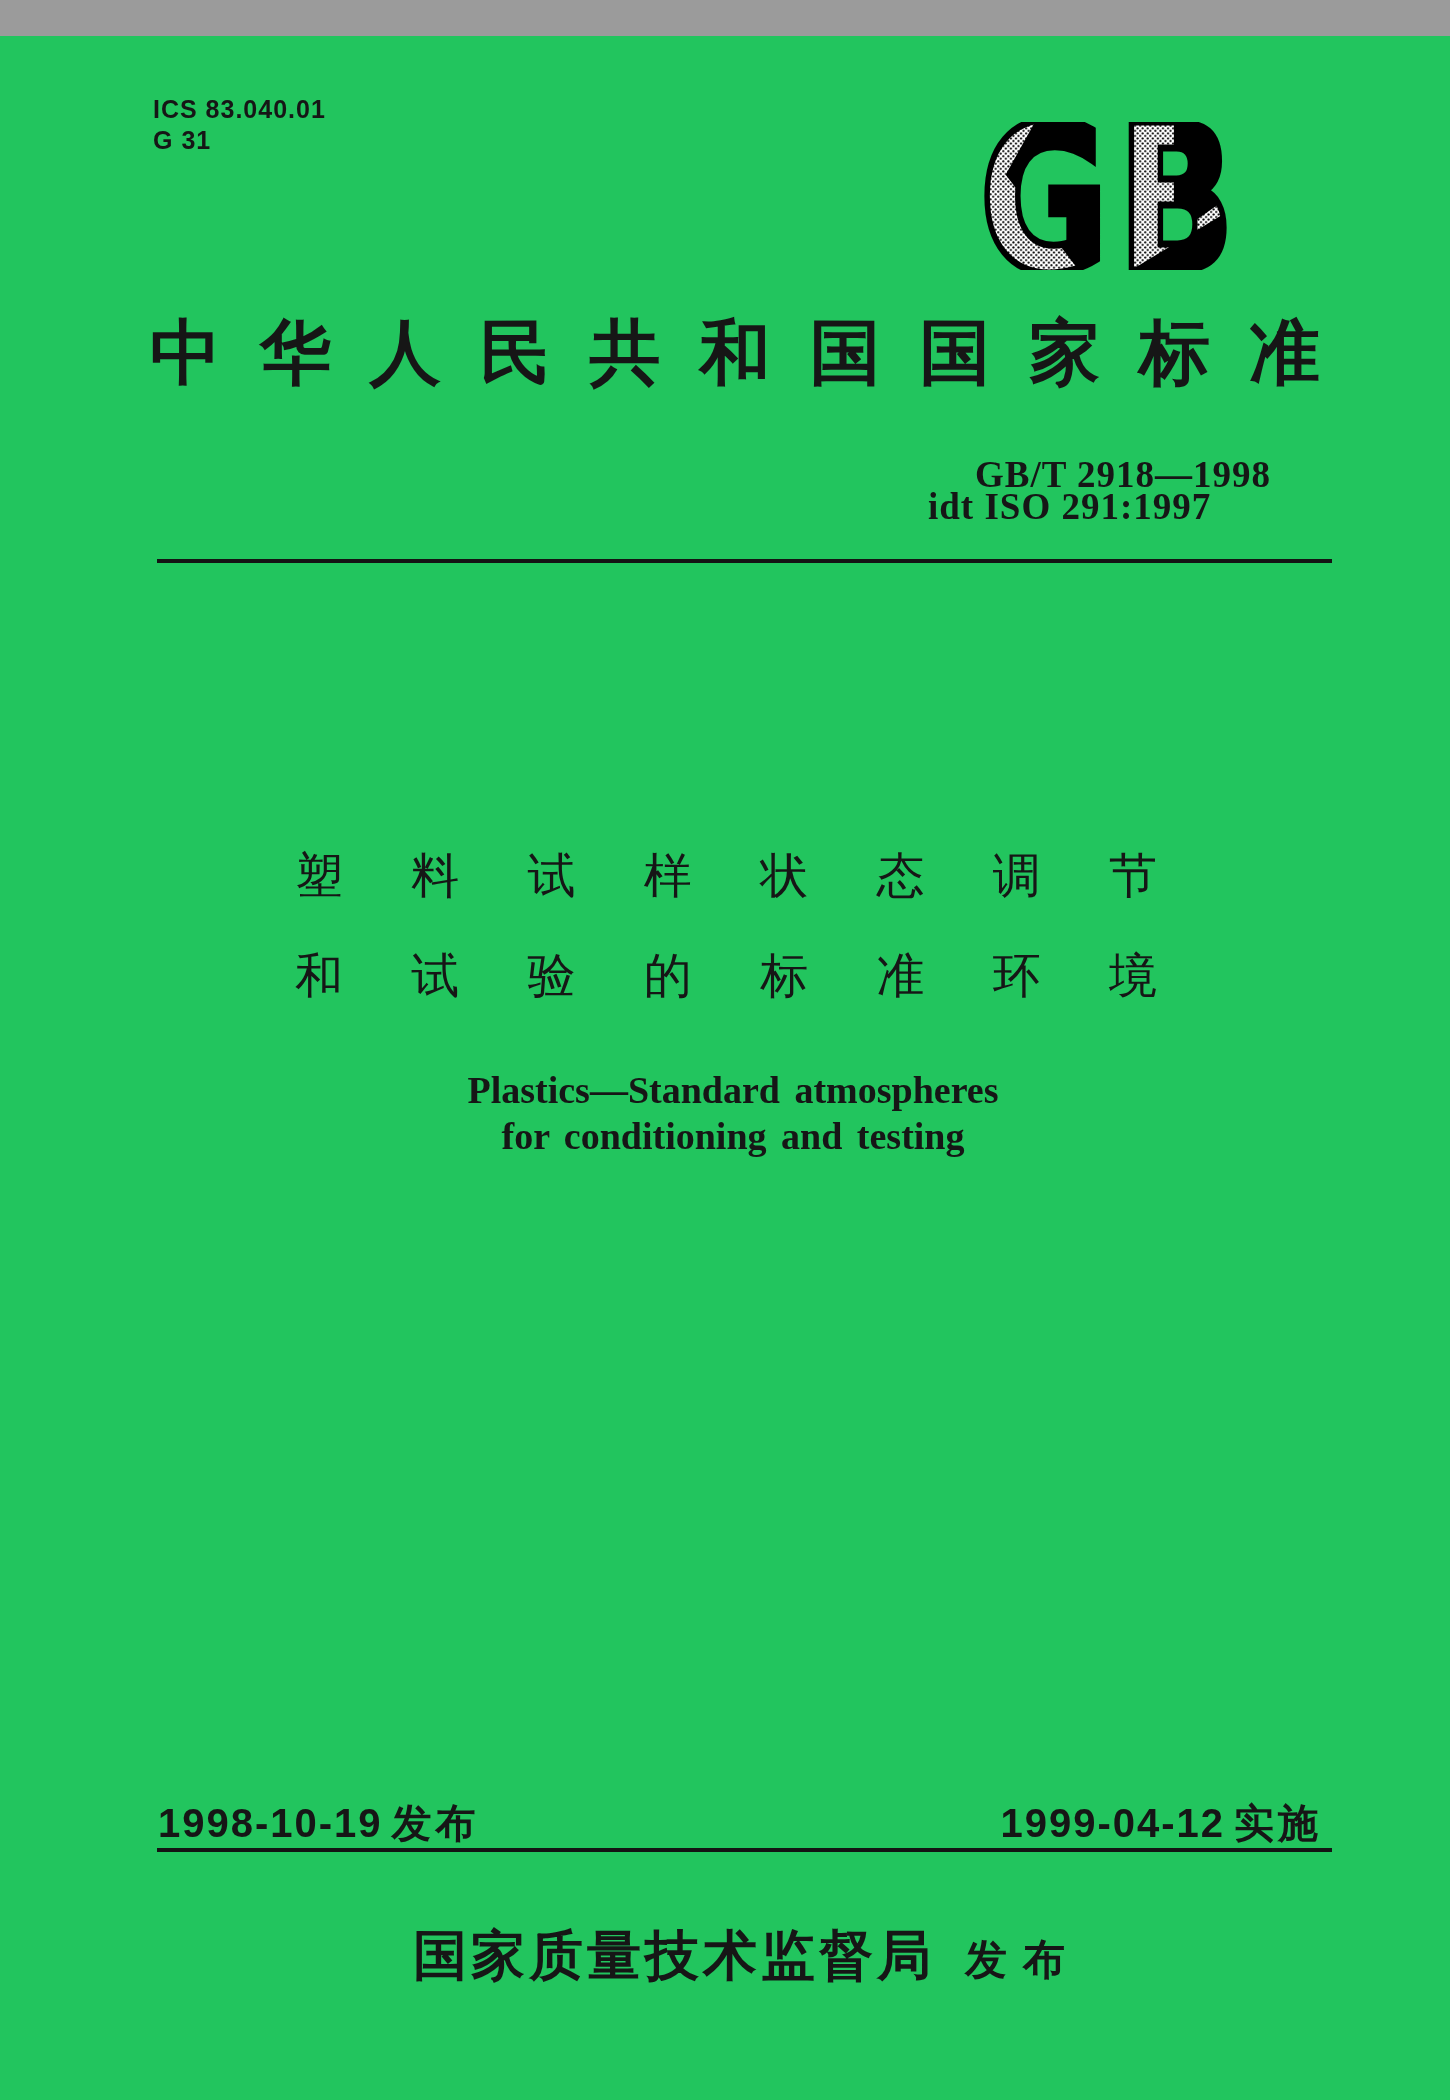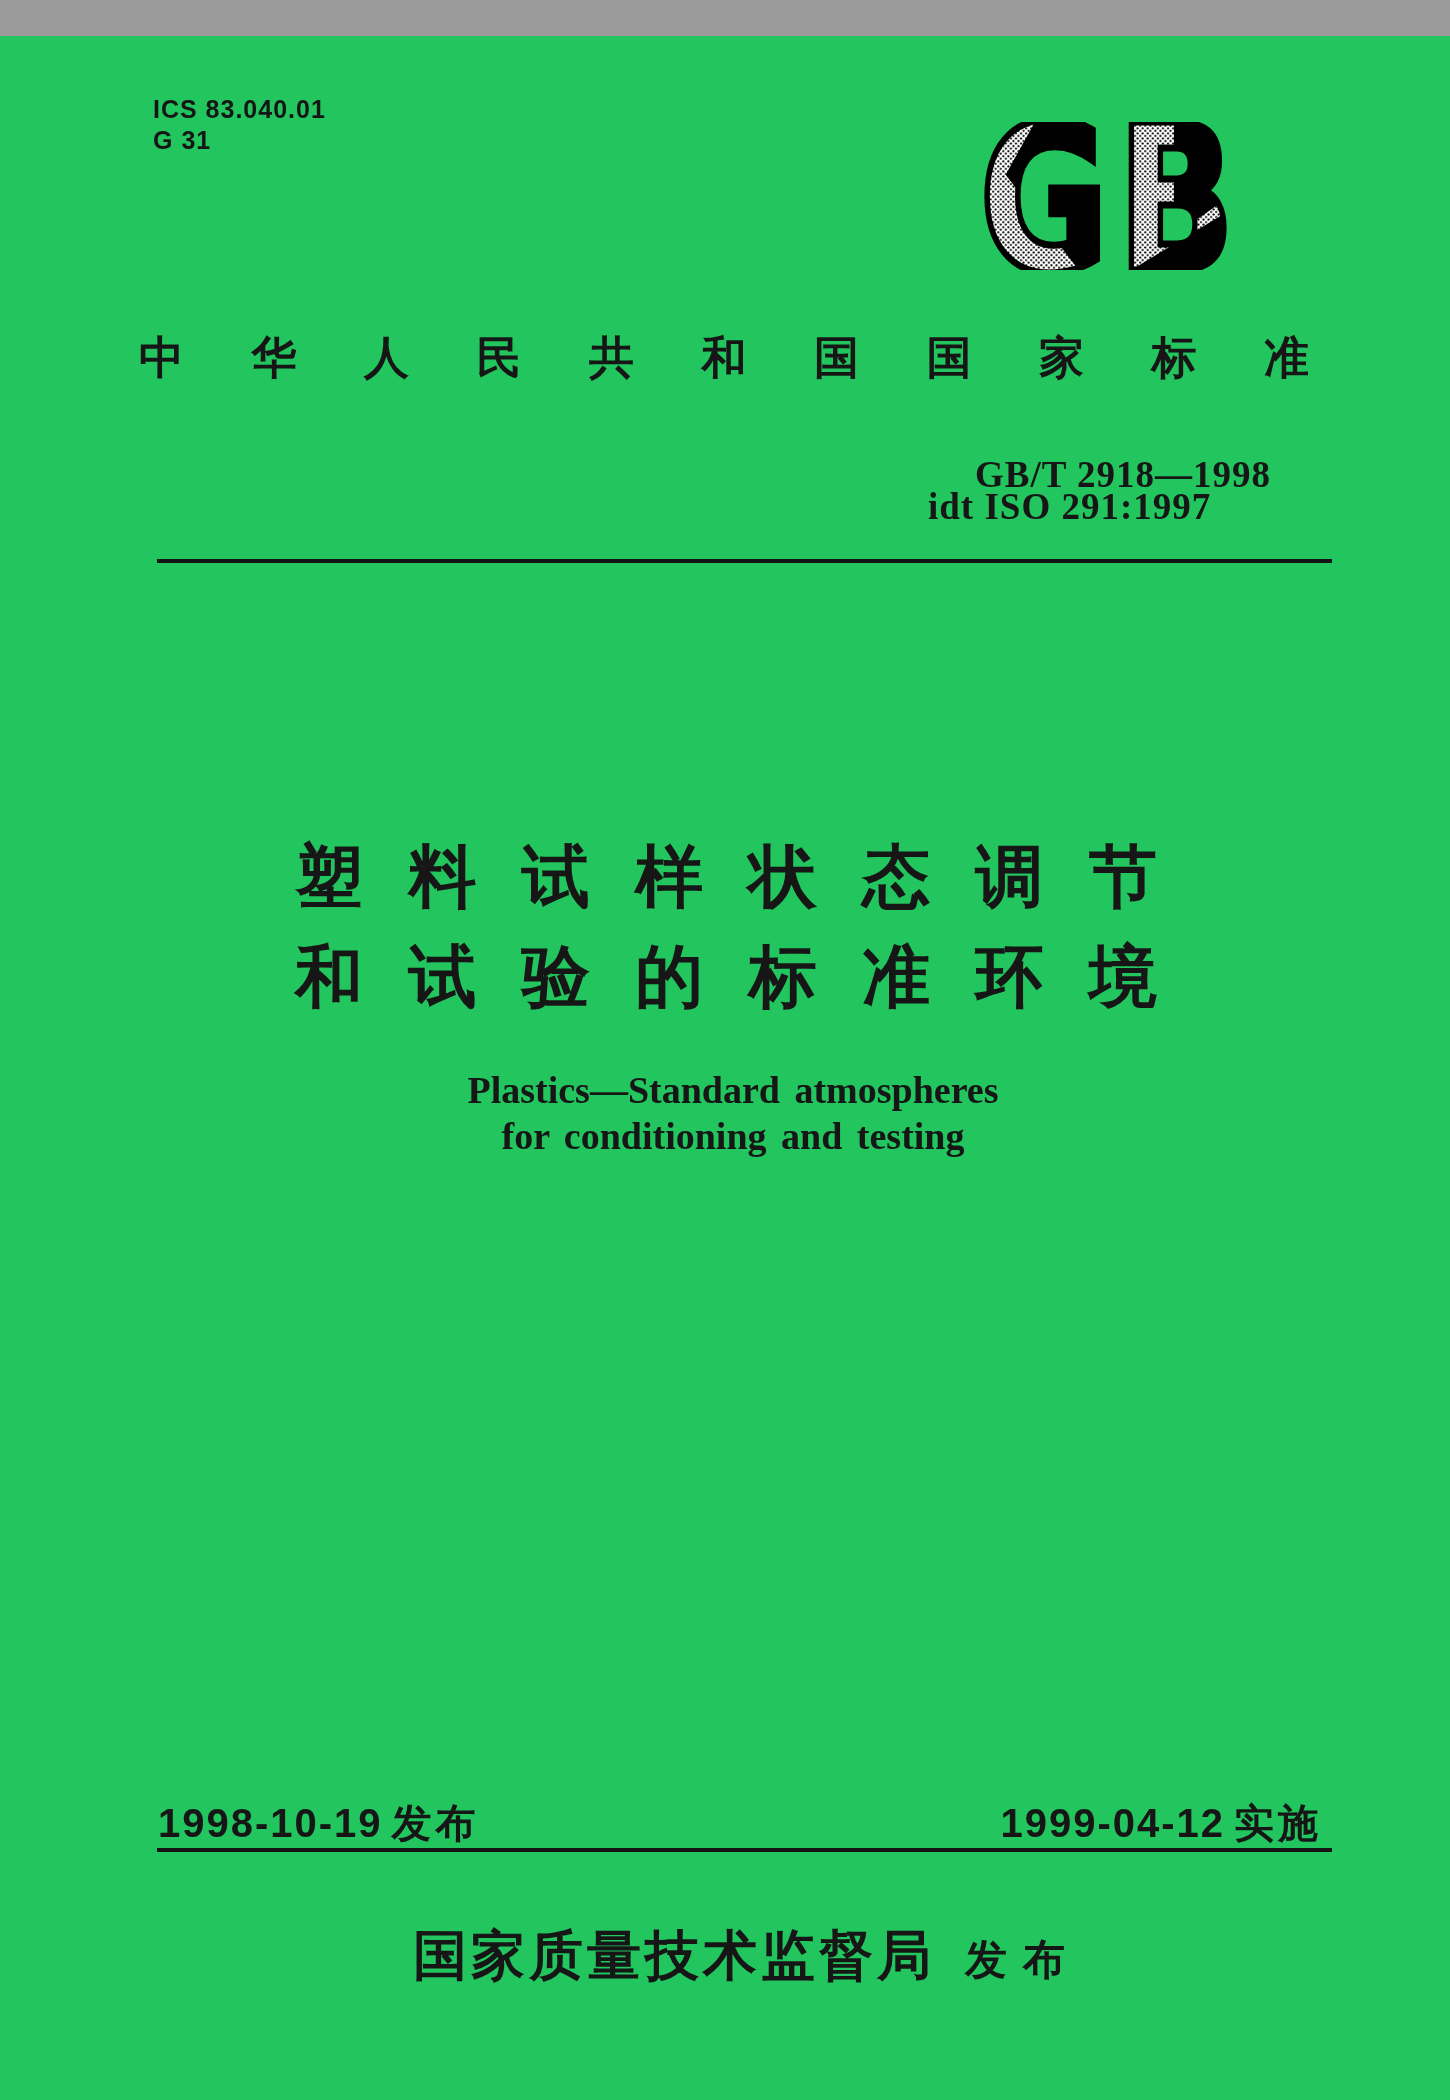--- a/index.html
+++ b/index.html
@@ -15,23 +15,23 @@
   
   .ics-block{
     position:absolute;left:153px;top:58px;
     font-size:25px;font-weight:bold;line-height:31px;
     letter-spacing:1px;
   }
   
   .gb-logo{position:absolute;left:978px;top:86px;width:258px;height:148px;}
   
   .masthead{
-    position:absolute;left:139px;top:286px;width:1170px;
-    font-family:Liberation Sans, sans-serif;
-    font-weight:bold;font-size:45px;line-height:72px;
+    position:absolute;left:150px;top:286px;width:1170px;
+    font-family:Liberation Mono, monospace;
+    font-weight:bold;font-size:71px;line-height:72px;
     text-align:justify;text-align-last:justify;
     white-space:nowrap;
   }
   
   .std-code{
     position:absolute;left:975px;top:419px;
     font-family:"Liberation Serif","DejaVu Serif",serif;
     font-weight:bold;font-size:37px;line-height:40px;letter-spacing:1px;
     white-space:nowrap;
   }
@@ -40,21 +40,21 @@
     font-family:"Liberation Serif","DejaVu Serif",serif;
     font-weight:bold;font-size:37px;line-height:40px;letter-spacing:1px;
     white-space:nowrap;
   }
   .rule{position:absolute;left:157px;width:1175px;height:4px;background:#141414;}
   .rule-top{top:523px;}
   .rule-bottom{top:1812px;}
   
   .cn-title{
     position:absolute;left:295px;width:862px;
-    font-weight:bold;font-size:68px;line-height:84px;
+    font-weight:normal;font-size:48px;line-height:84px;
     text-align:justify;text-align-last:justify;
     white-space:nowrap;
   }
   .cn-line1{top:798px;}
   .cn-line2{top:898px;}
   
   .en-title{
     position:absolute;left:8px;width:1450px;
     font-family:"Liberation Serif","DejaVu Serif",serif;
     font-weight:bold;font-size:38px;line-height:44px;

